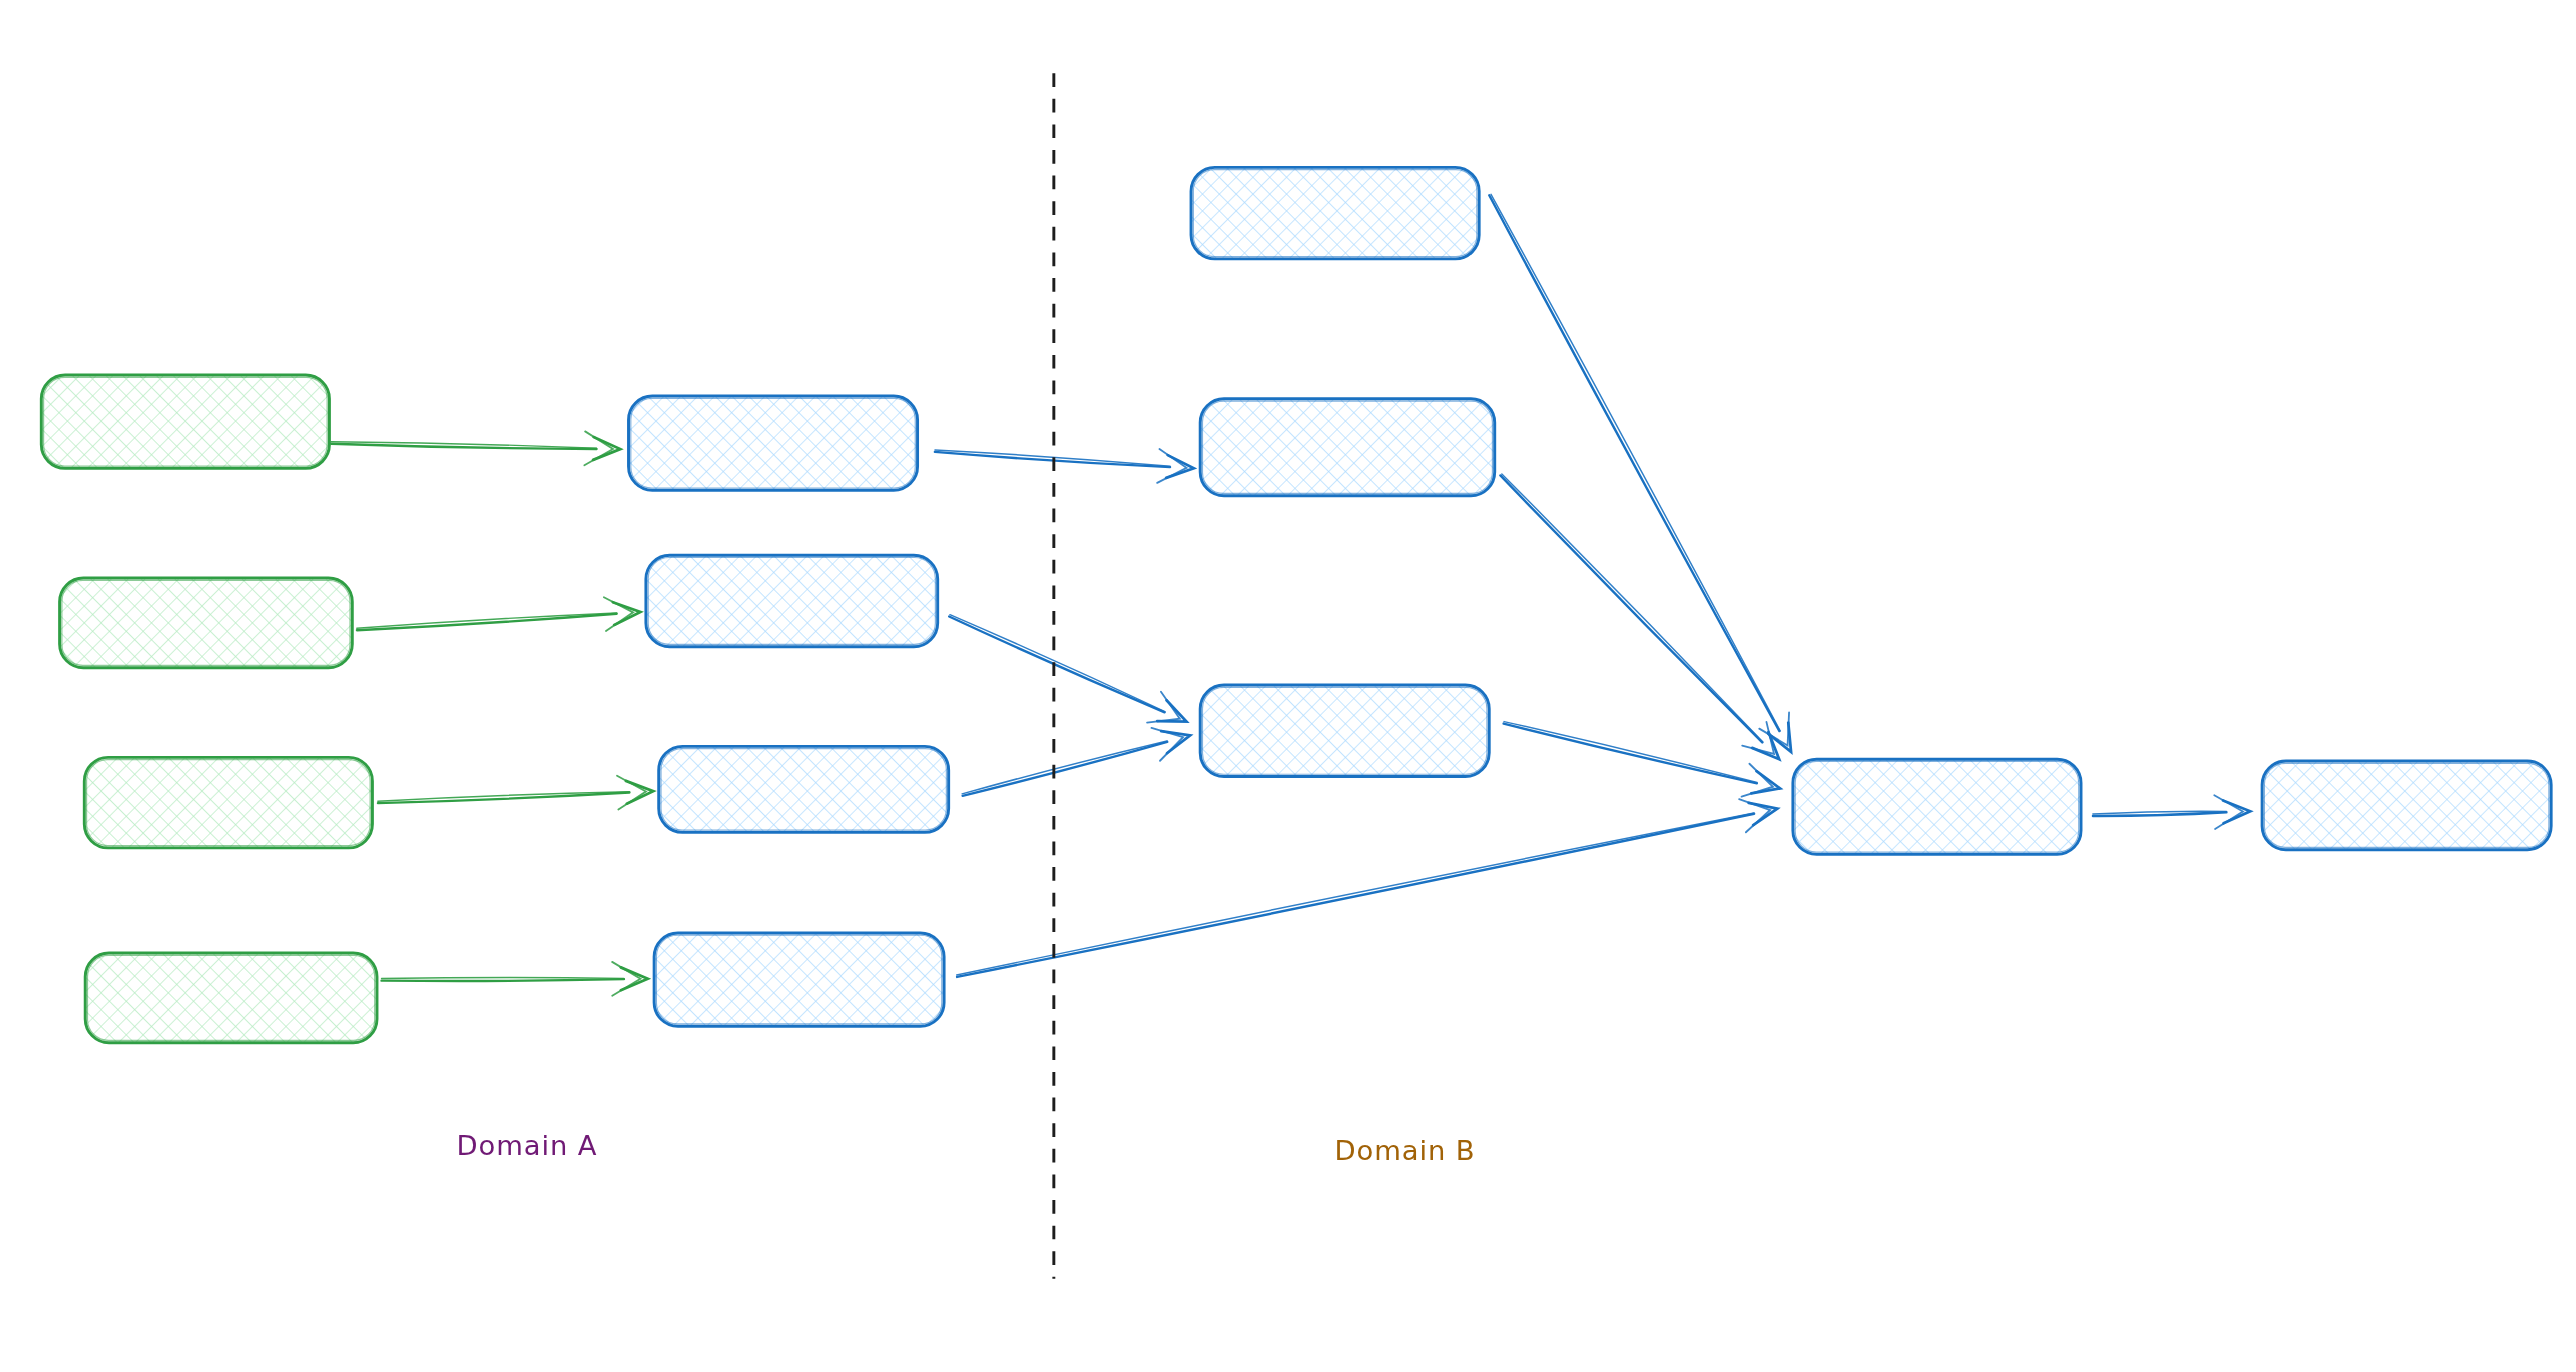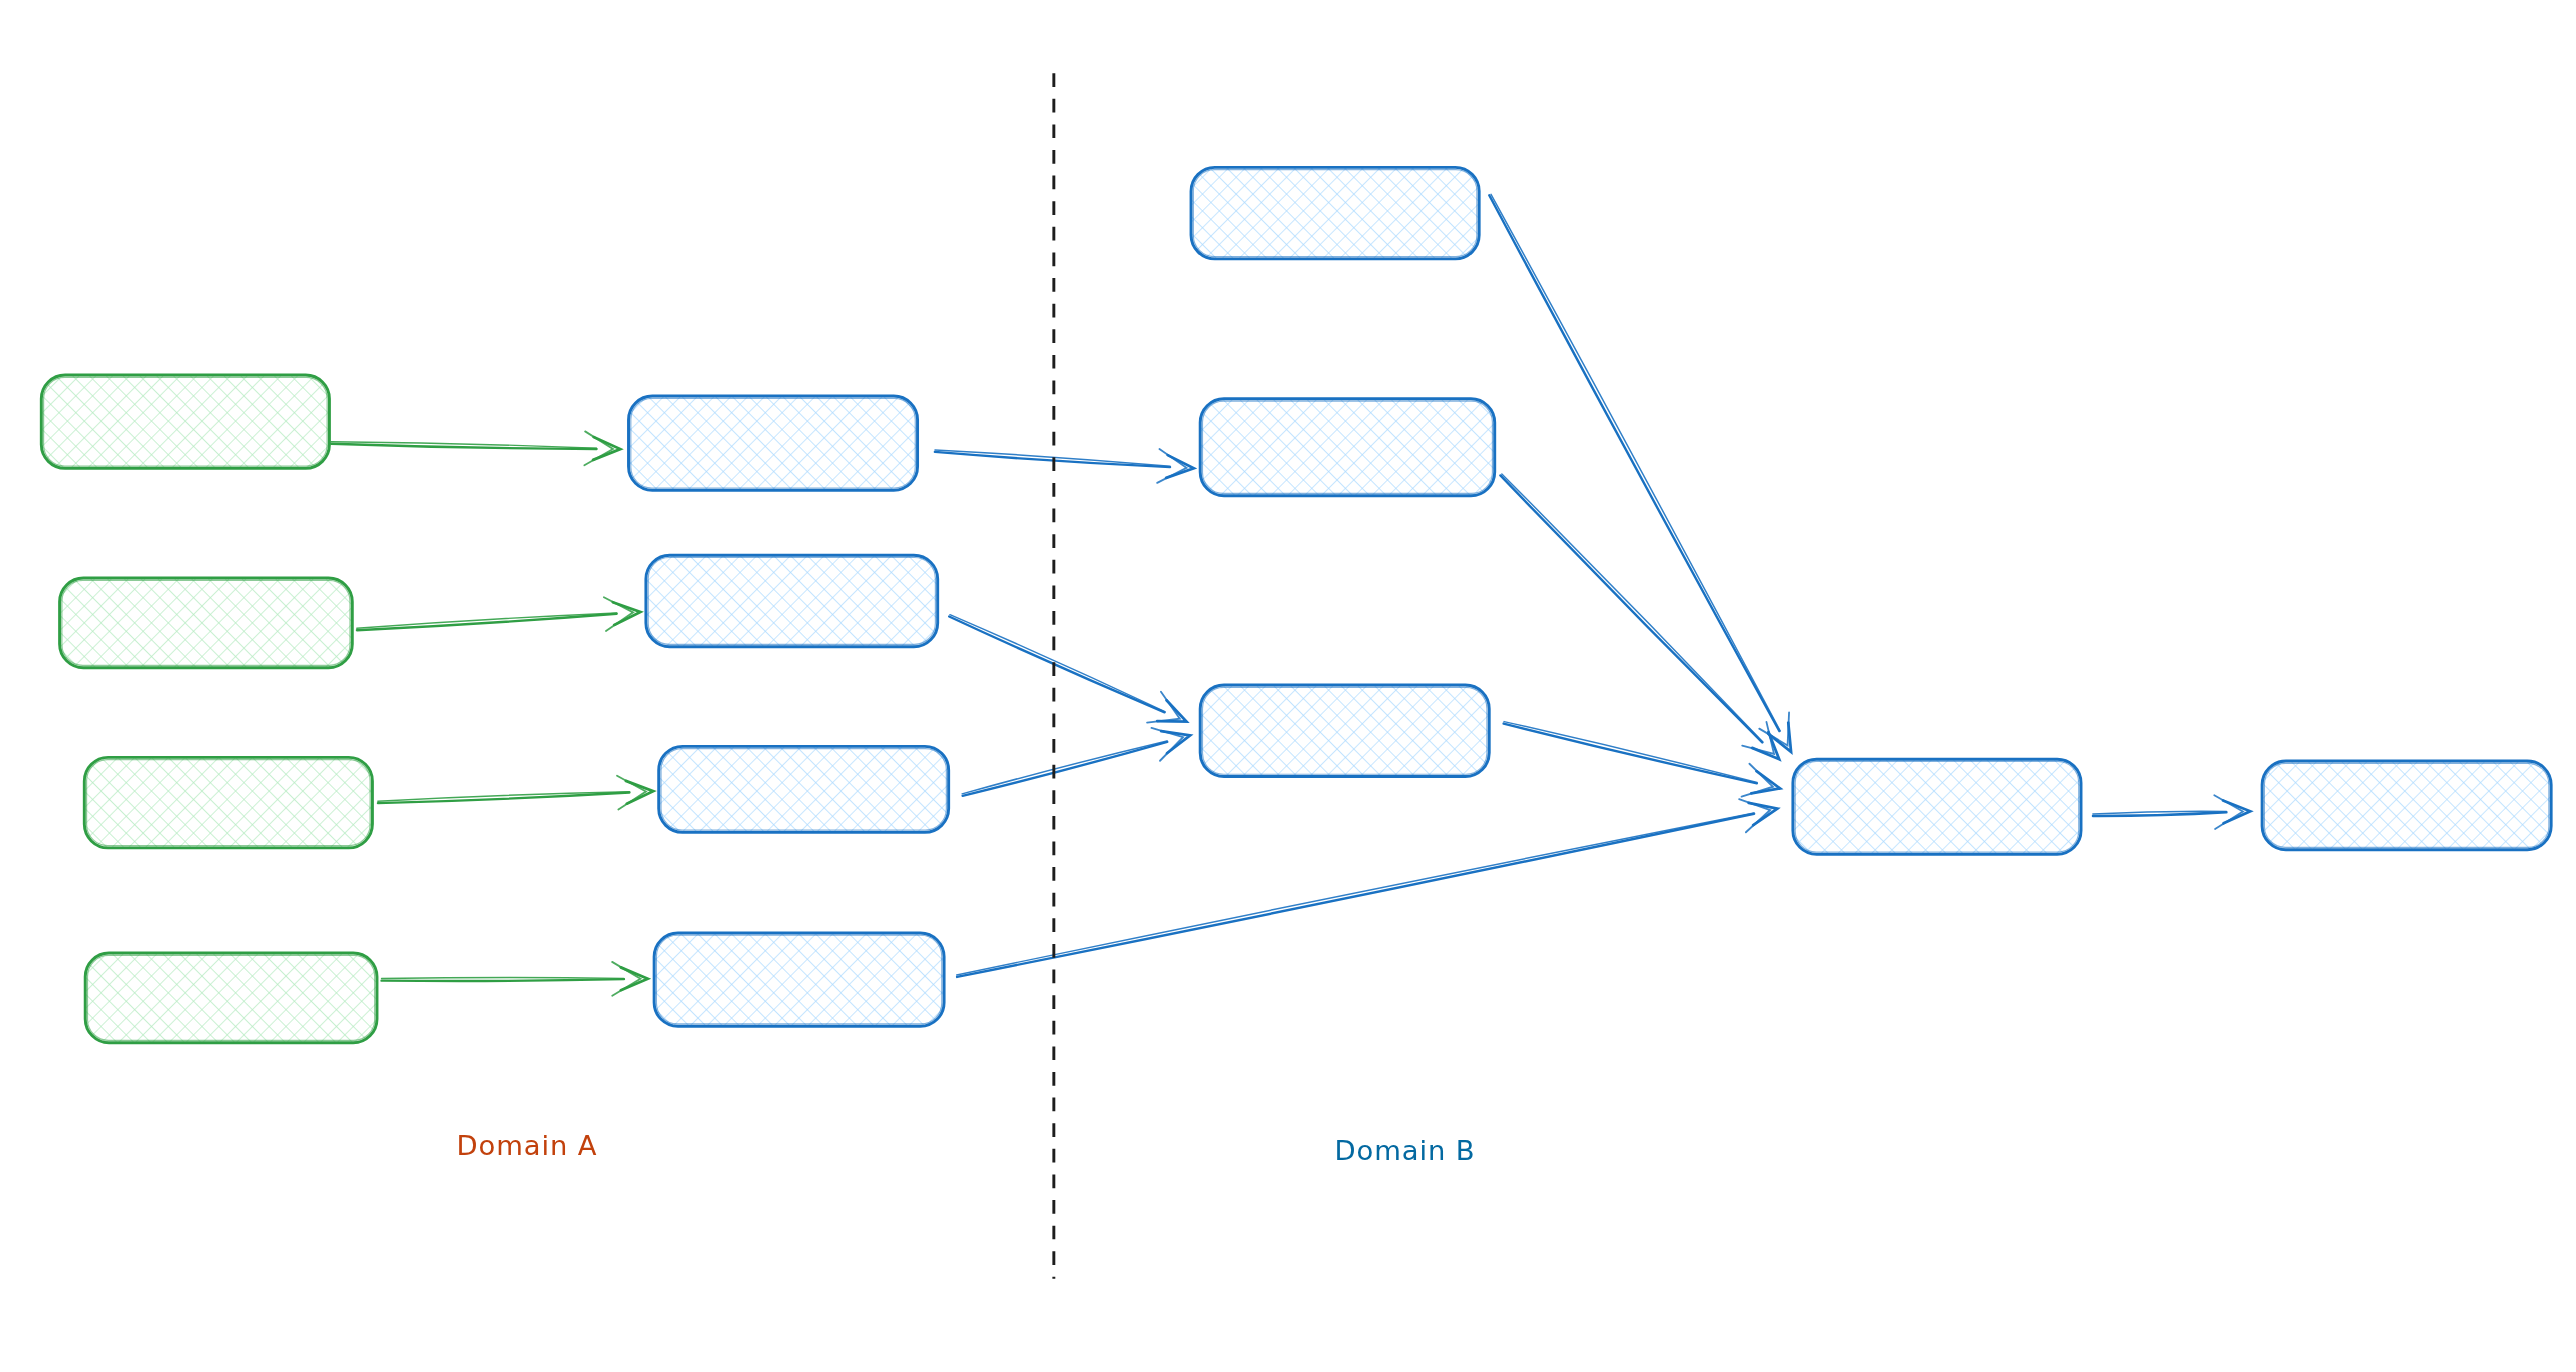--- a/index.html
+++ b/index.html
@@ -171,16 +171,16 @@
           <rect x="1962.5" y="832.5" width="310" height="99" rx="23" ry="23" fill="none" stroke="#1971c2" stroke-width="1.3" opacity="0.55"></rect>
         </g>
         <g>
           <rect x="2473" y="832" width="316" height="97" rx="26" ry="26" fill="url(#hatch-blue)" stroke="#1971c2" stroke-width="3.2"></rect>
           <rect x="2475.5" y="834.5" width="311" height="92" rx="23" ry="23" fill="none" stroke="#1971c2" stroke-width="1.3" opacity="0.55"></rect>
         </g>
       </g>
     <line id="divider-line" fill="none" stroke-linecap="butt" x1="1152" x2="1152" y1="80" y2="1398" stroke="#1d1d1d" stroke-width="3.2" stroke-dasharray="15 13"></line>
   </svg>
 
-  <div class="domain-label" id="label-0" style="left: 527px; top: 1145px; color: #c2410c;">Domain A</div>
-  <div class="domain-label" id="label-1" style="left: 1405px; top: 1150px; color: #0369a1;">Domain B</div>
+  <div class="domain-label" id="label-0" style="left: 527px; top: 1145px; color: #701a75;">Domain A</div>
+  <div class="domain-label" id="label-1" style="left: 1405px; top: 1150px; color: #a16207;">Domain B</div>
 </div>
 
 
 </body></html>

